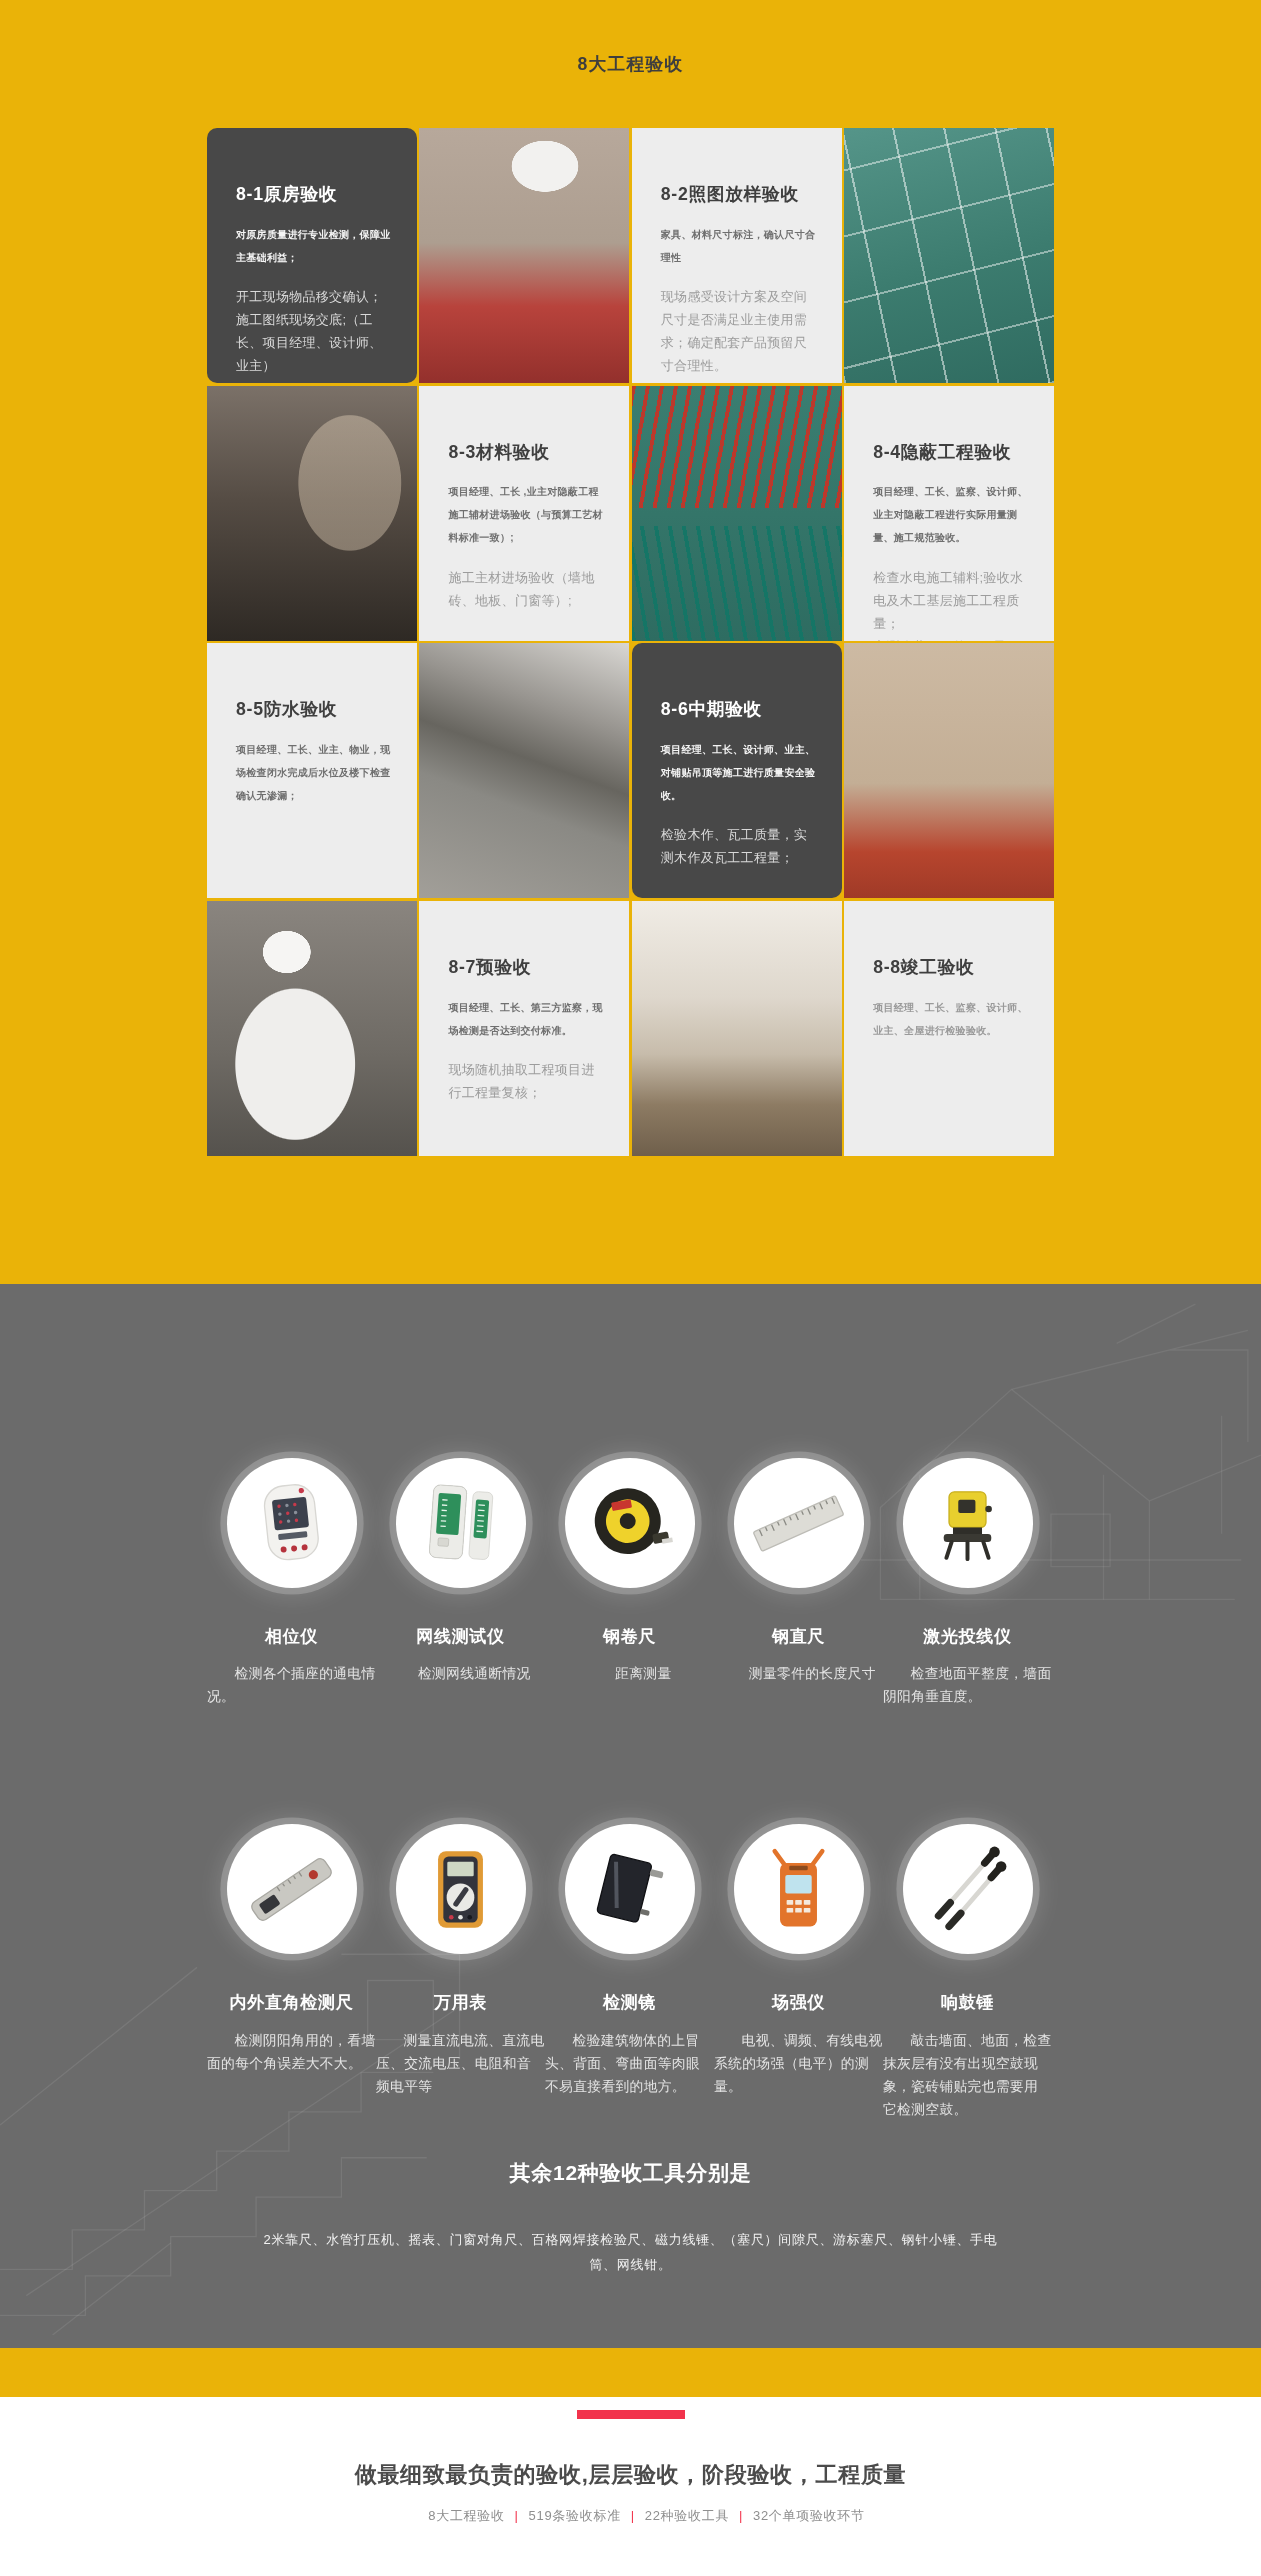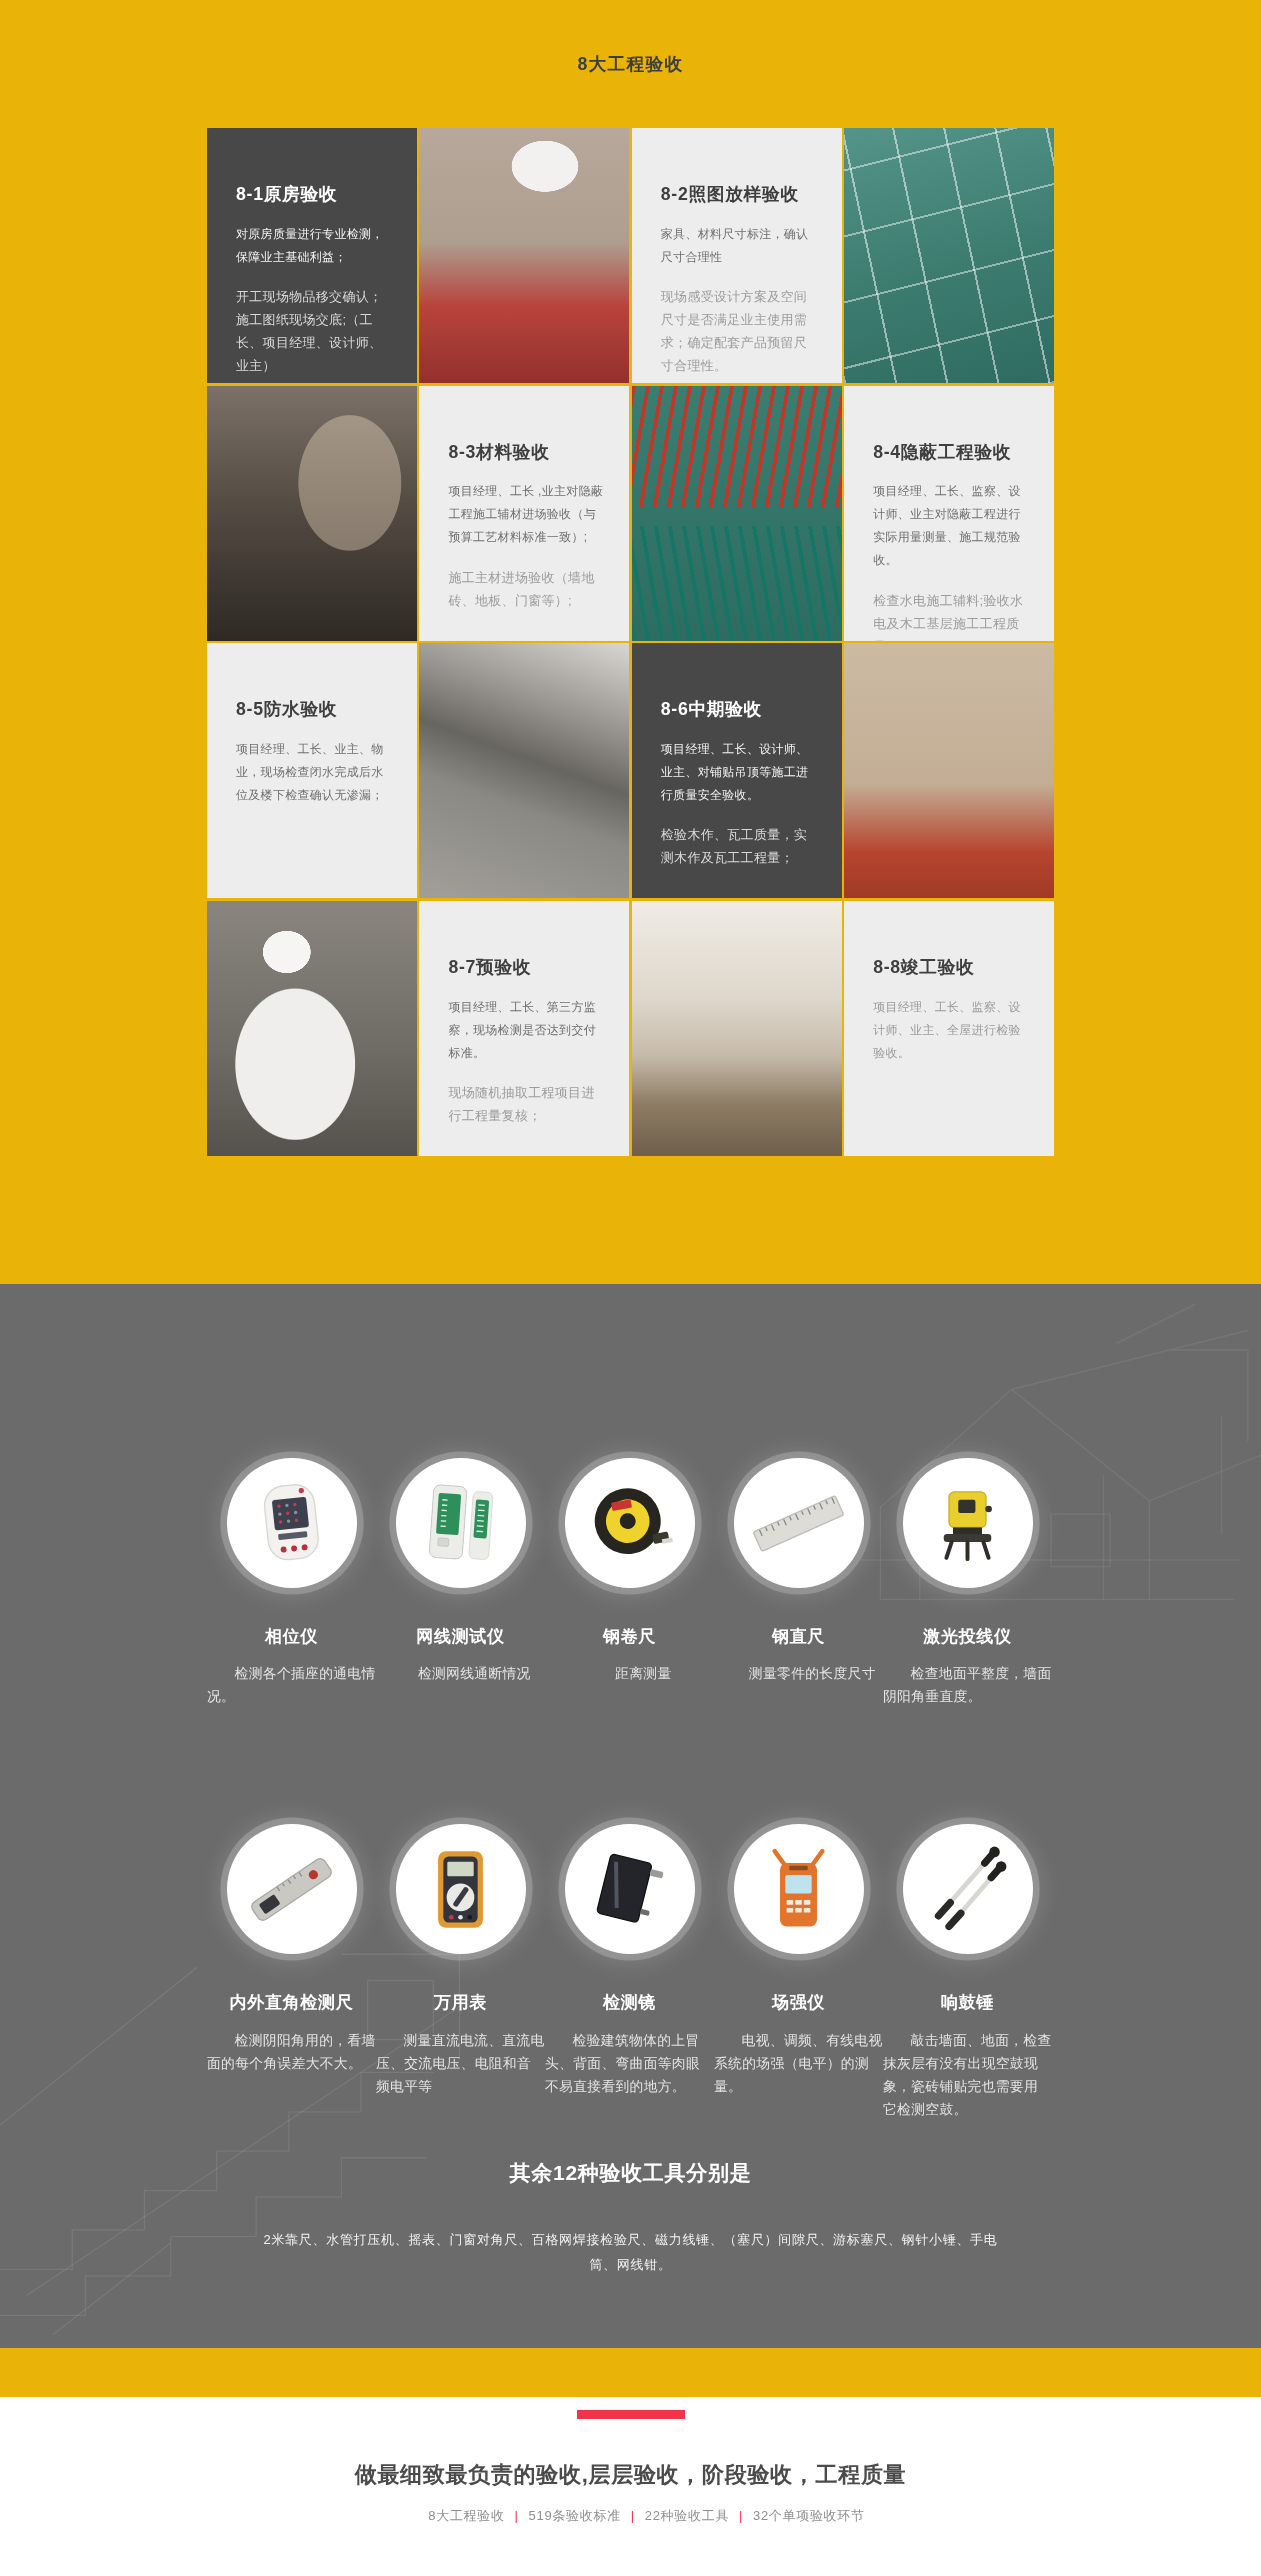--- a/index.html
+++ b/index.html
@@ -6,24 +6,24 @@
   body{width:1261px;height:2576px;font-family:"Liberation Sans","DejaVu Sans",sans-serif;}
   .page{position:relative;width:1261px;height:2576px;overflow:hidden;background:#eab308;}
 
   
   .s1-title{position:absolute;top:55px;left:0;width:100%;text-align:center;
     font-size:17.7px;font-weight:bold;color:#3e3e3e;letter-spacing:1.3px;line-height:1.1;}
   .grid{position:absolute;top:128px;left:207px;width:847px;
     display:grid;grid-template-columns:repeat(4,1fr);grid-auto-rows:255px;gap:2.6px;}
   .cell{overflow:hidden;}
   .card{background:#ededed;padding:0 25px 0 29px;box-sizing:border-box;}
-  .card.dark{background:#484848;}
+  .card.dark{background:#484848;border-radius:10px;}
   .card-title{margin-top:56px;font-size:17.7px;font-weight:bold;color:#3f3f3f;letter-spacing:0.7px;line-height:1.15;}
   .card.dark .card-title{color:#ffffff;}
-  .card-strong{margin-top:18.4px;font-size:12px;font-weight:normal;color:#6f6f6f;
+  .card-strong{margin-top:18.4px;font-size:10px;font-weight:bold;color:#6f6f6f;
     line-height:23px;white-space:pre-line;letter-spacing:0.3px;}
   .card.dark .card-strong{color:#f4f4f4;}
   .card-strong.lighter{color:#9a9a9a;}
   .card-normal{margin-top:16.4px;font-size:13px;color:#9c9c9c;line-height:23px;white-space:pre-line;letter-spacing:0.3px;}
   .card.dark .card-normal{color:#d9d9d9;}
 
   
   .ph-worker-red{background:
     radial-gradient(60px 46px at 60% 15%, #f2f1ef 0 55%, rgba(0,0,0,0) 56%),
     linear-gradient(180deg,#b7a89b 0%,#ad9e90 45%,#b8433c 70%,#93302c 100%);}

